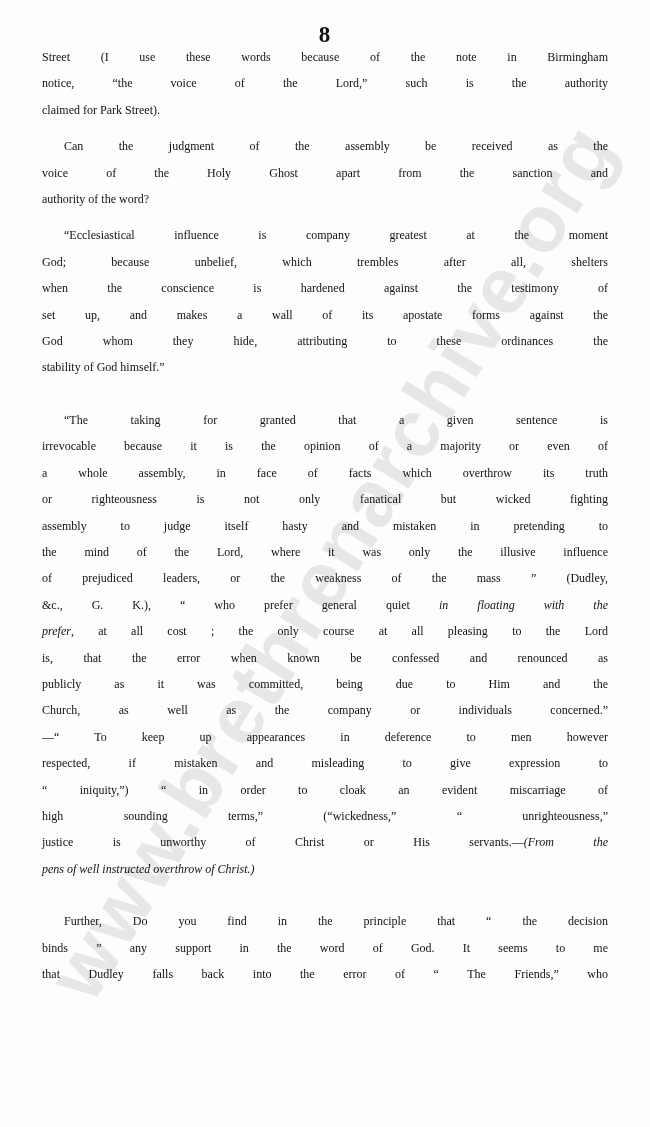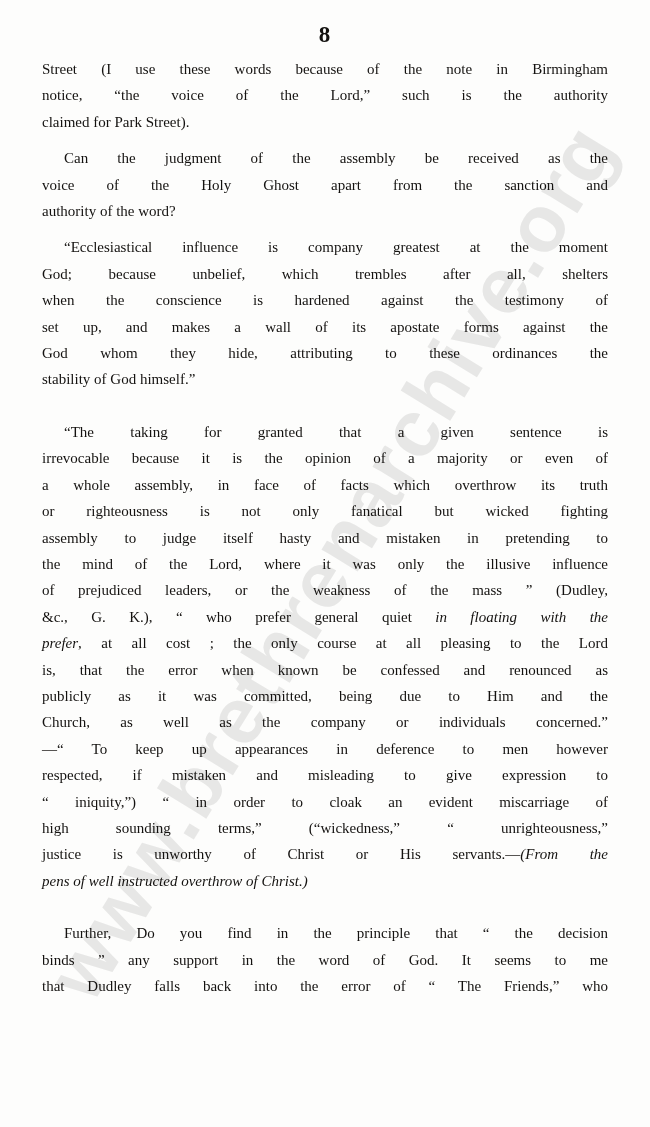--- a/index.html
+++ b/index.html
@@ -38,24 +38,24 @@
     text-align: center;
     font-size: 23px;
     font-weight: bold;
     letter-spacing: 1px;
     z-index: 2;
   }
 
   .text-body {
     position: absolute;
     left: 42px;
-    top: 56px;
+    top: 44px;
     width: 566px;
     z-index: 2;
-    font-size: 15px;
+    font-size: 12px;
     line-height: 26.4px;
     font-weight: 500;
   }
 
   .para { margin: 0; }
   .para + .para { margin-top: 10px; }
   .para:nth-child(4), .para:nth-child(5) { margin-top: 26px; }
 
   .line {
     text-align: justify;

